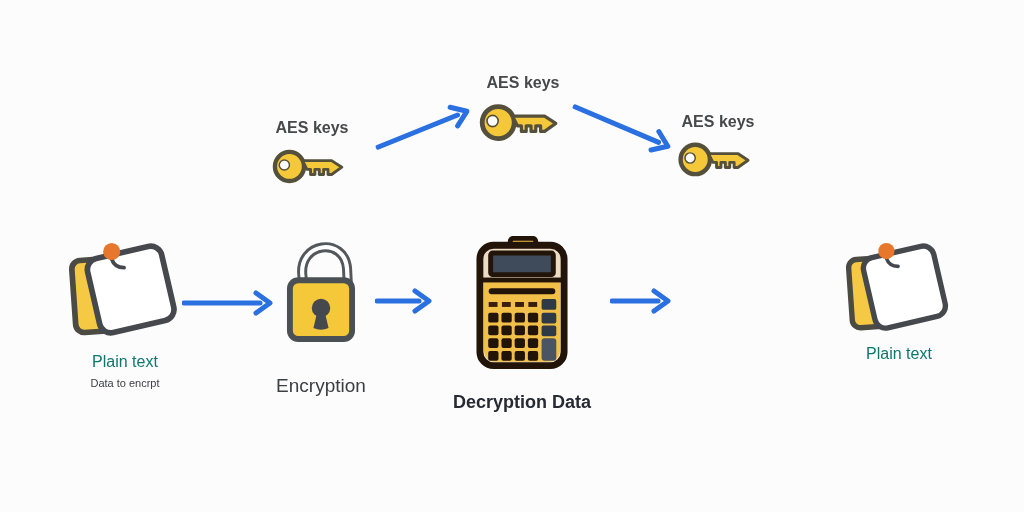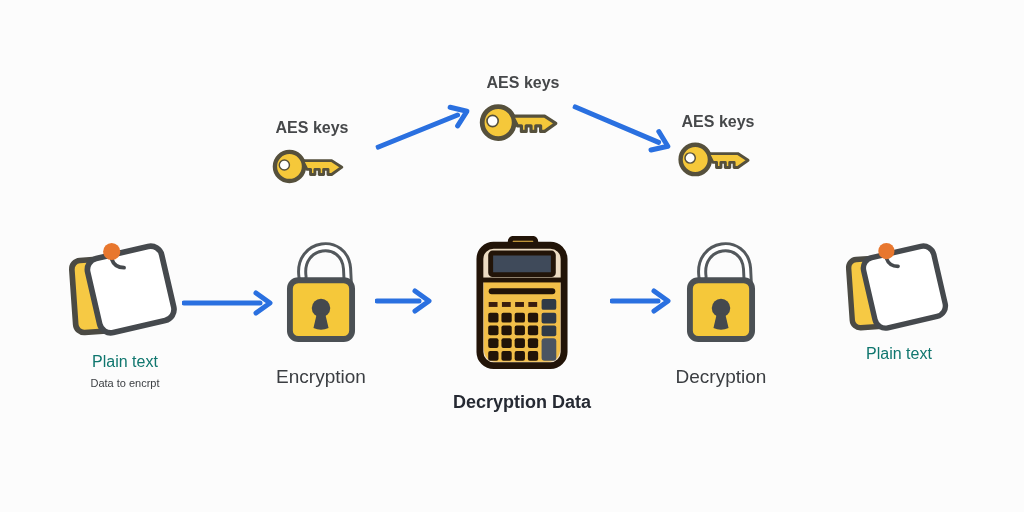--- a/index.html
+++ b/index.html
@@ -9,21 +9,21 @@
 
   .node { position:absolute; text-align:center; }
   .node svg { display:block; margin:0 auto; }
 
   .key-label { font-size:16px; font-weight:700; color:#46484a; margin-bottom:5px; }
   .key-node svg { margin-top:2px; }
 
   .note-title { font-size:16px; color:#0f766e; margin-top:13px; }
   .note-sub   { font-size:11px; color:#3b3e42; margin-top:4px; line-height:1.55; }
 
-  .lock-label { font-size:19px; color:#3b3e42; margin-top:20px; }
+  .lock-label { font-size:19px; color:#3b3e42; margin-top:29px; }
 
   .calc-caption { font-size:18px; font-weight:700; color:#262a33; margin-top:21px; line-height:1.3; }
 
   .arrow { position:absolute; }
   .arrow svg { display:block; }
   .rot-up   { transform-origin:0 50%; transform:rotate(-22deg); }
   .rot-down { transform-origin:0 50%; transform:rotate(23deg); }
 </style>
 </head>
 <body>
@@ -145,30 +145,20 @@
     </div>
   </div>
 
   <div class="arrow" style="left:610px; top:287px;">
     <svg width="62" height="28" viewBox="0 0 62 28">
       <line x1="2" y1="14" x2="48" y2="14" stroke="#2a70e0" stroke-width="5" stroke-linecap="round"></line>
       <polyline points="44,4 58,14 44,24" fill="none" stroke="#2a70e0" stroke-width="5" stroke-linecap="round" stroke-linejoin="round"></polyline>
     </svg>
   </div>
 
-  <div class="node" style="left:661px; top:238px; width:120px;">
-    <svg width="84" height="108" viewBox="0 0 100 128">
-      <path d="M28 46 C 22 4, 78 -2, 81 36 L82 56" fill="none" stroke="#53585c" stroke-width="12" stroke-linecap="round"></path>
-      <path d="M28 46 C 22 4, 78 -2, 81 36 L82 56" fill="none" stroke="#ffffff" stroke-width="5" stroke-linecap="round"></path>
-      <rect x="13" y="50" width="74" height="70" rx="10" fill="#f5c83a" stroke="#4b5054" stroke-width="7"></rect>
-      <circle cx="50" cy="83" r="11" fill="#45494e"></circle>
-      <path d="M45 90 L41 107 Q50 111 59 107 L55 90 Z" fill="#45494e"></path>
-    </svg>
-    <div class="lock-label">Decryption</div>
-  </div>
 
   <div class="node" style="left:836px; top:240px; width:126px;">
     <svg width="108" height="95" viewBox="0 0 120 105">
       <rect x="6" y="20" width="56" height="76" rx="9" fill="#f6c944" stroke="#4b4a43" stroke-width="6" transform="rotate(-4 34 58)"></rect>
       <rect x="26" y="12" width="80" height="80" rx="12" fill="#ffffff" stroke="#45494d" stroke-width="6" transform="rotate(-13 66 52)"></rect>
       <path d="M46 20 q3 9 13 9" fill="none" stroke="#45494d" stroke-width="4" stroke-linecap="round"></path>
       <circle cx="46" cy="12" r="9" fill="#e8772e"></circle>
     </svg>
     <div class="note-title" style="margin-top:10px;">Plain text</div>
   </div>

